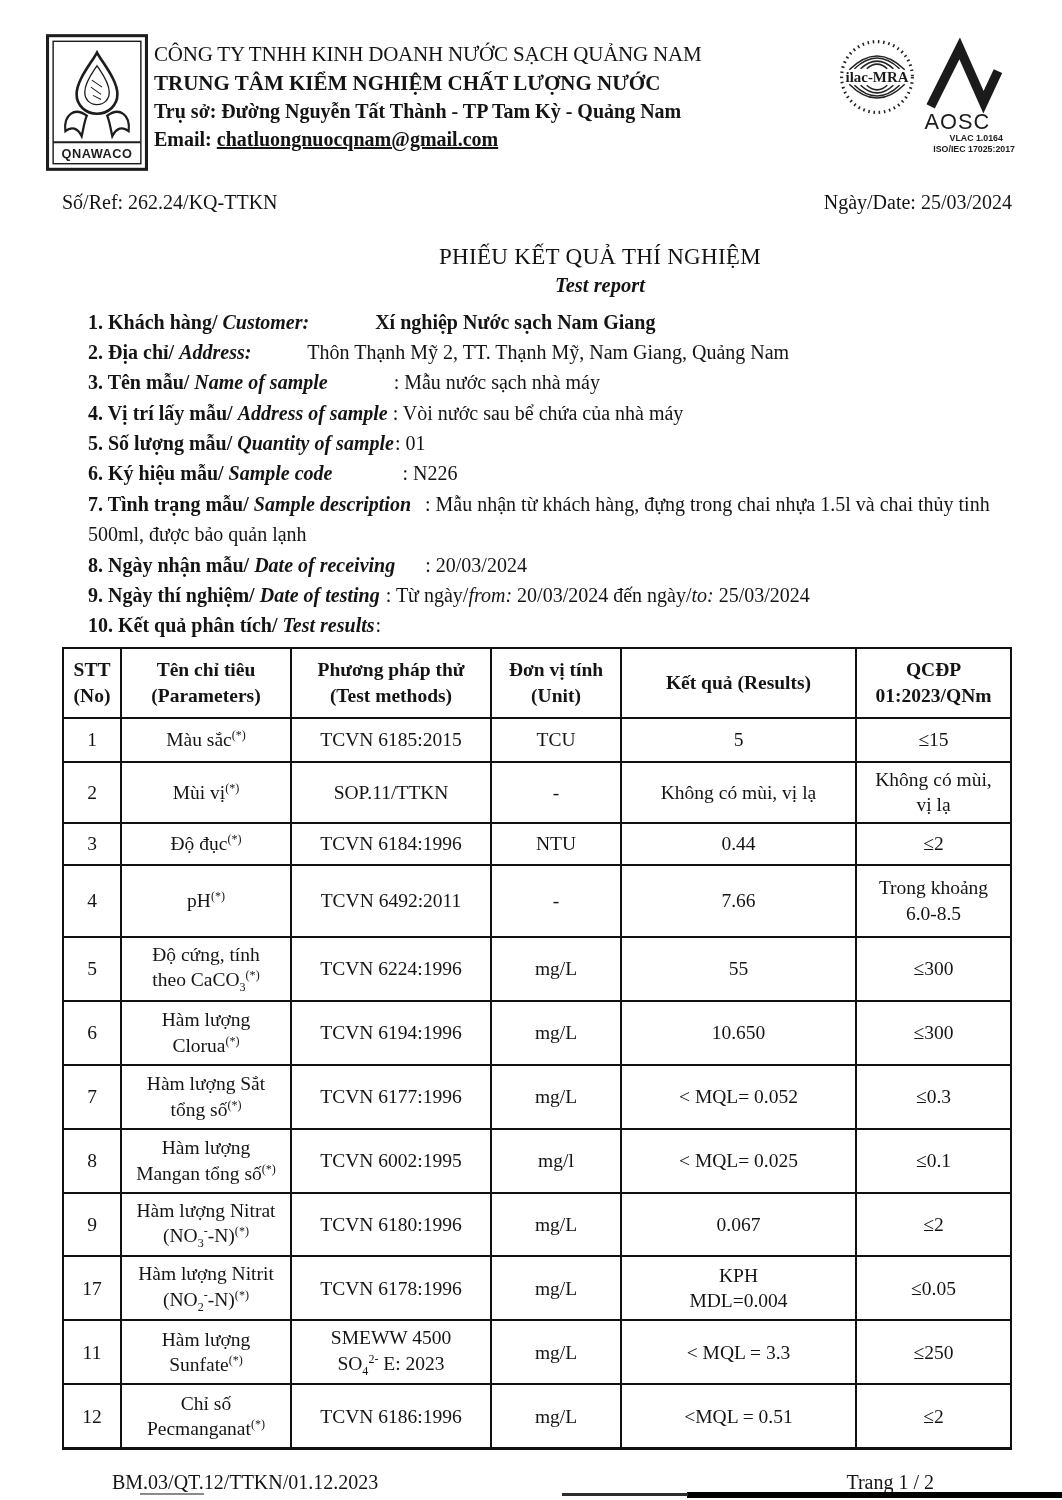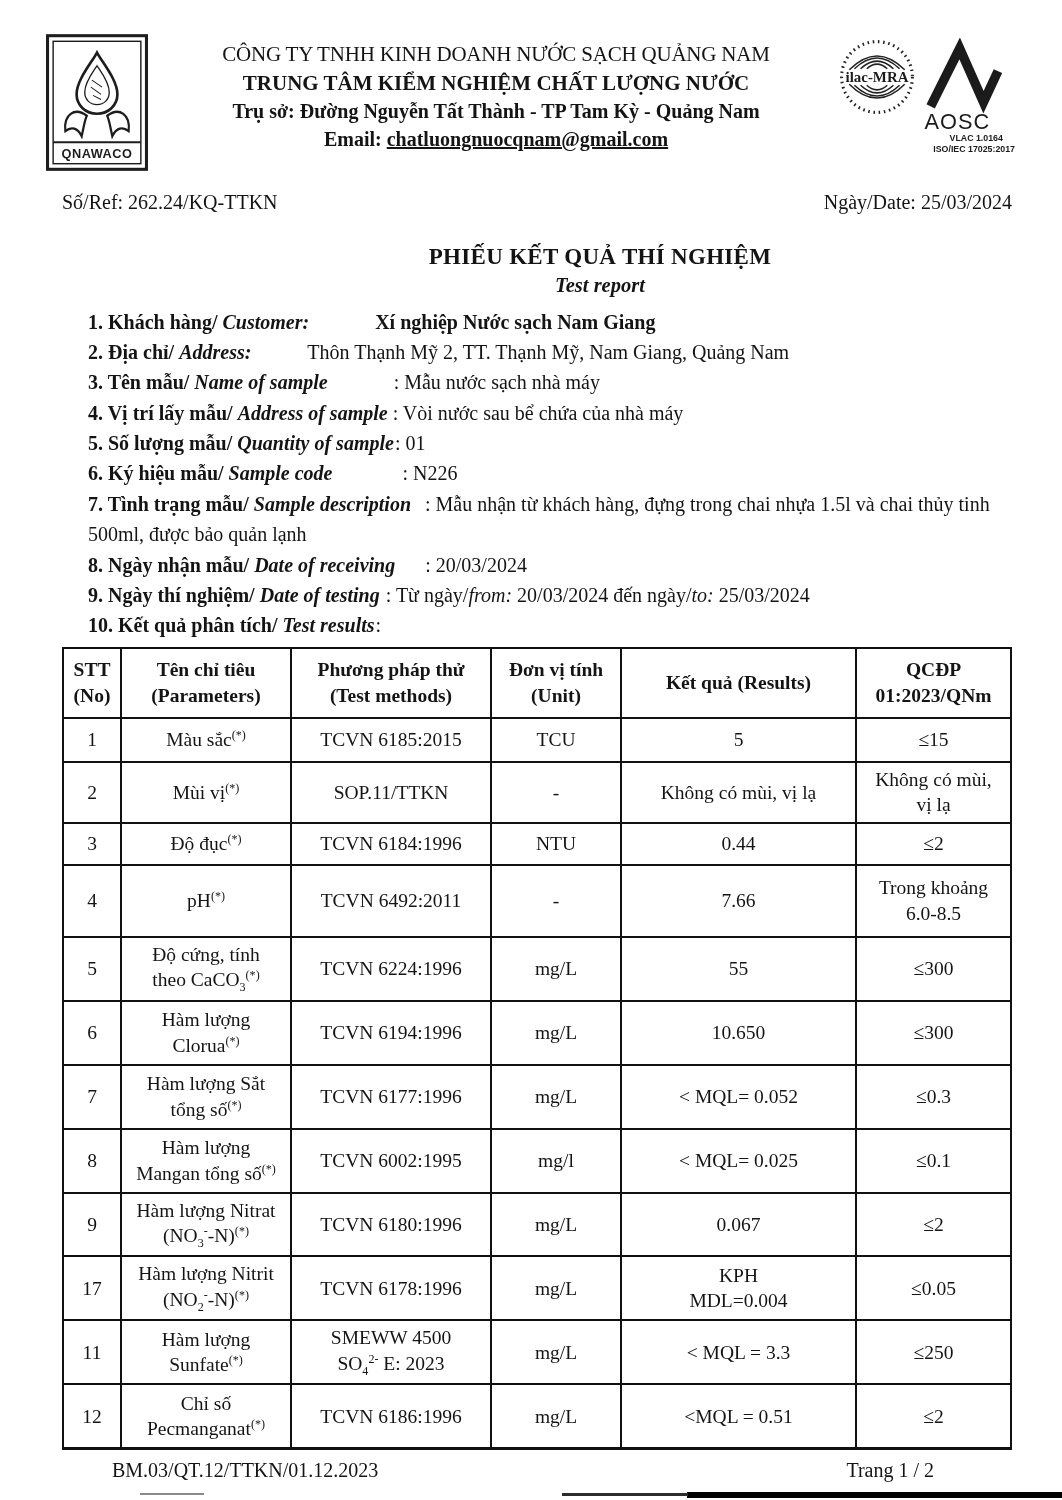--- a/index.html
+++ b/index.html
@@ -4,43 +4,43 @@
 <style>
   html,body{margin:0;padding:0;background:#e8e8e8;}
   .page{
     position:relative; width:1062px; height:1500px; margin:0 auto;
     background:#fff; color:#141414; overflow:hidden;
     font-family:"Liberation Serif","DejaVu Serif",serif;
   }
   
   .header{display:flex; align-items:flex-start; padding:34px 40px 0 46px;}
   .logo-left{width:108px; flex:0 0 auto;}
-  .header-center{flex:1 1 auto; text-align:center; line-height:1.38; padding-top:6px;}
+  .header-center{flex:1 1 auto; line-height:1.38; padding-top:6px;}
   .hc-line1{font-size:21px; letter-spacing:-0.2px;}
   .hc-line2{font-size:21px; font-weight:bold;}
   .hc-line3,.hc-line4,.hc-line5{font-size:20px; font-weight:bold;}
   .hc-email{ text-decoration:underline;}
   .logos-right{width:184px; flex:0 0 auto; display:flex; gap:6px; padding-top:4px; align-items:flex-start;}
   
   .meta{display:flex; justify-content:space-between; padding:0 50px 0 62px; margin-top:16px; font-size:20px;}
   
   .title-wrap{text-align:center; padding-left:138px; margin-top:2px; line-height:1.3;}
-  .title{font-size:23px; font-weight:bold; letter-spacing:.3px;margin-top:28px;}
+  .title{font-size:23px; font-weight:normal; letter-spacing:.3px;margin-top:28px;}
   .subtitle{font-size:20.5px; font-weight:bold;font-style:italic;}
   
   .items{padding:8px 40px 0 88px; font-size:20px;}
   .item{line-height:1.52;}
   .gap{display:inline-block; height:1px;}
   .i1 .gap{width:66px}.i2 .gap{width:56px}.i3 .gap{width:66px}.i4 .gap{width:5px}
   .i5 .gap{width:1px}.i6 .gap{width:70px}.i7 .gap{width:14px}.i8 .gap{width:30px}
   .i9 .gap{width:6px}.i10 .gap{width:1px}
   .val.vb{font-weight:bold;}
   
   table.results{
-    border-collapse:collapse; margin:6px 0 4px 62px; width:948px;
+    border-collapse:collapse; margin:6px 0 16px 62px; width:948px;
     font-size:19.5px; line-height:1.3; table-layout:fixed;
   }
   table.results, table.results th, table.results td{border:2px solid #111;}
   table.results{border-width:2.5px; border-bottom-width:3.5px;}
   table.results th, table.results td{
     text-align:center; vertical-align:middle; padding:4px 4px; overflow:hidden;
   }
   table.results th{font-weight:bold;}
   thead tr{height:70px;}
   tbody tr:nth-child(1){height:44px;} tbody tr:nth-child(2){height:60px;}

